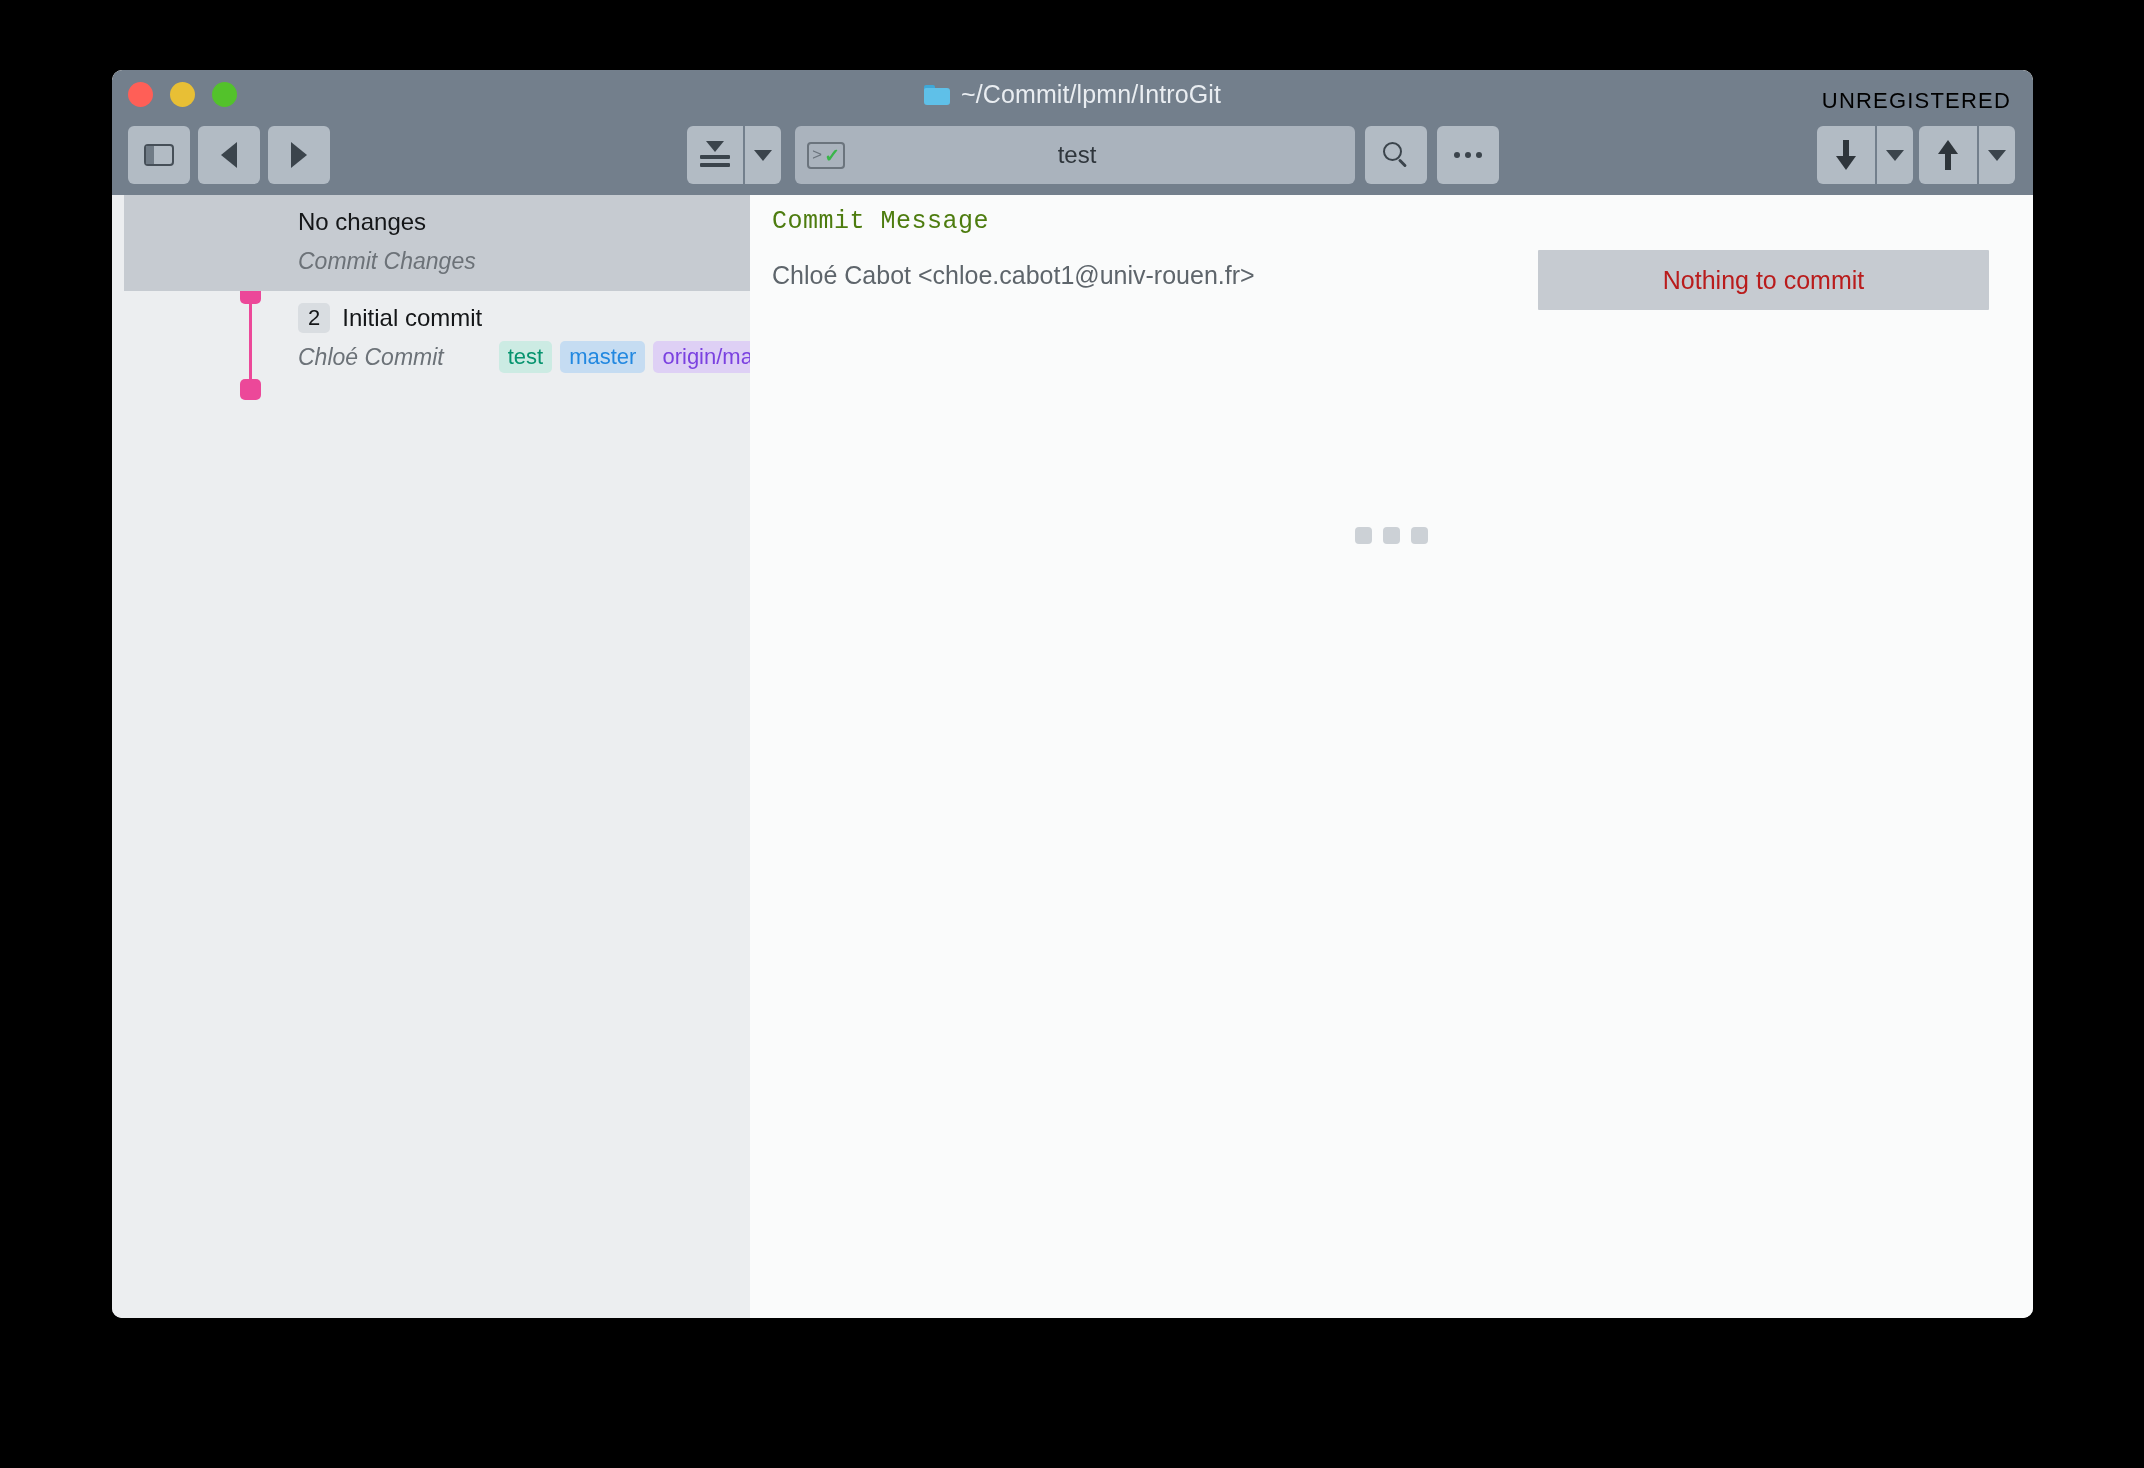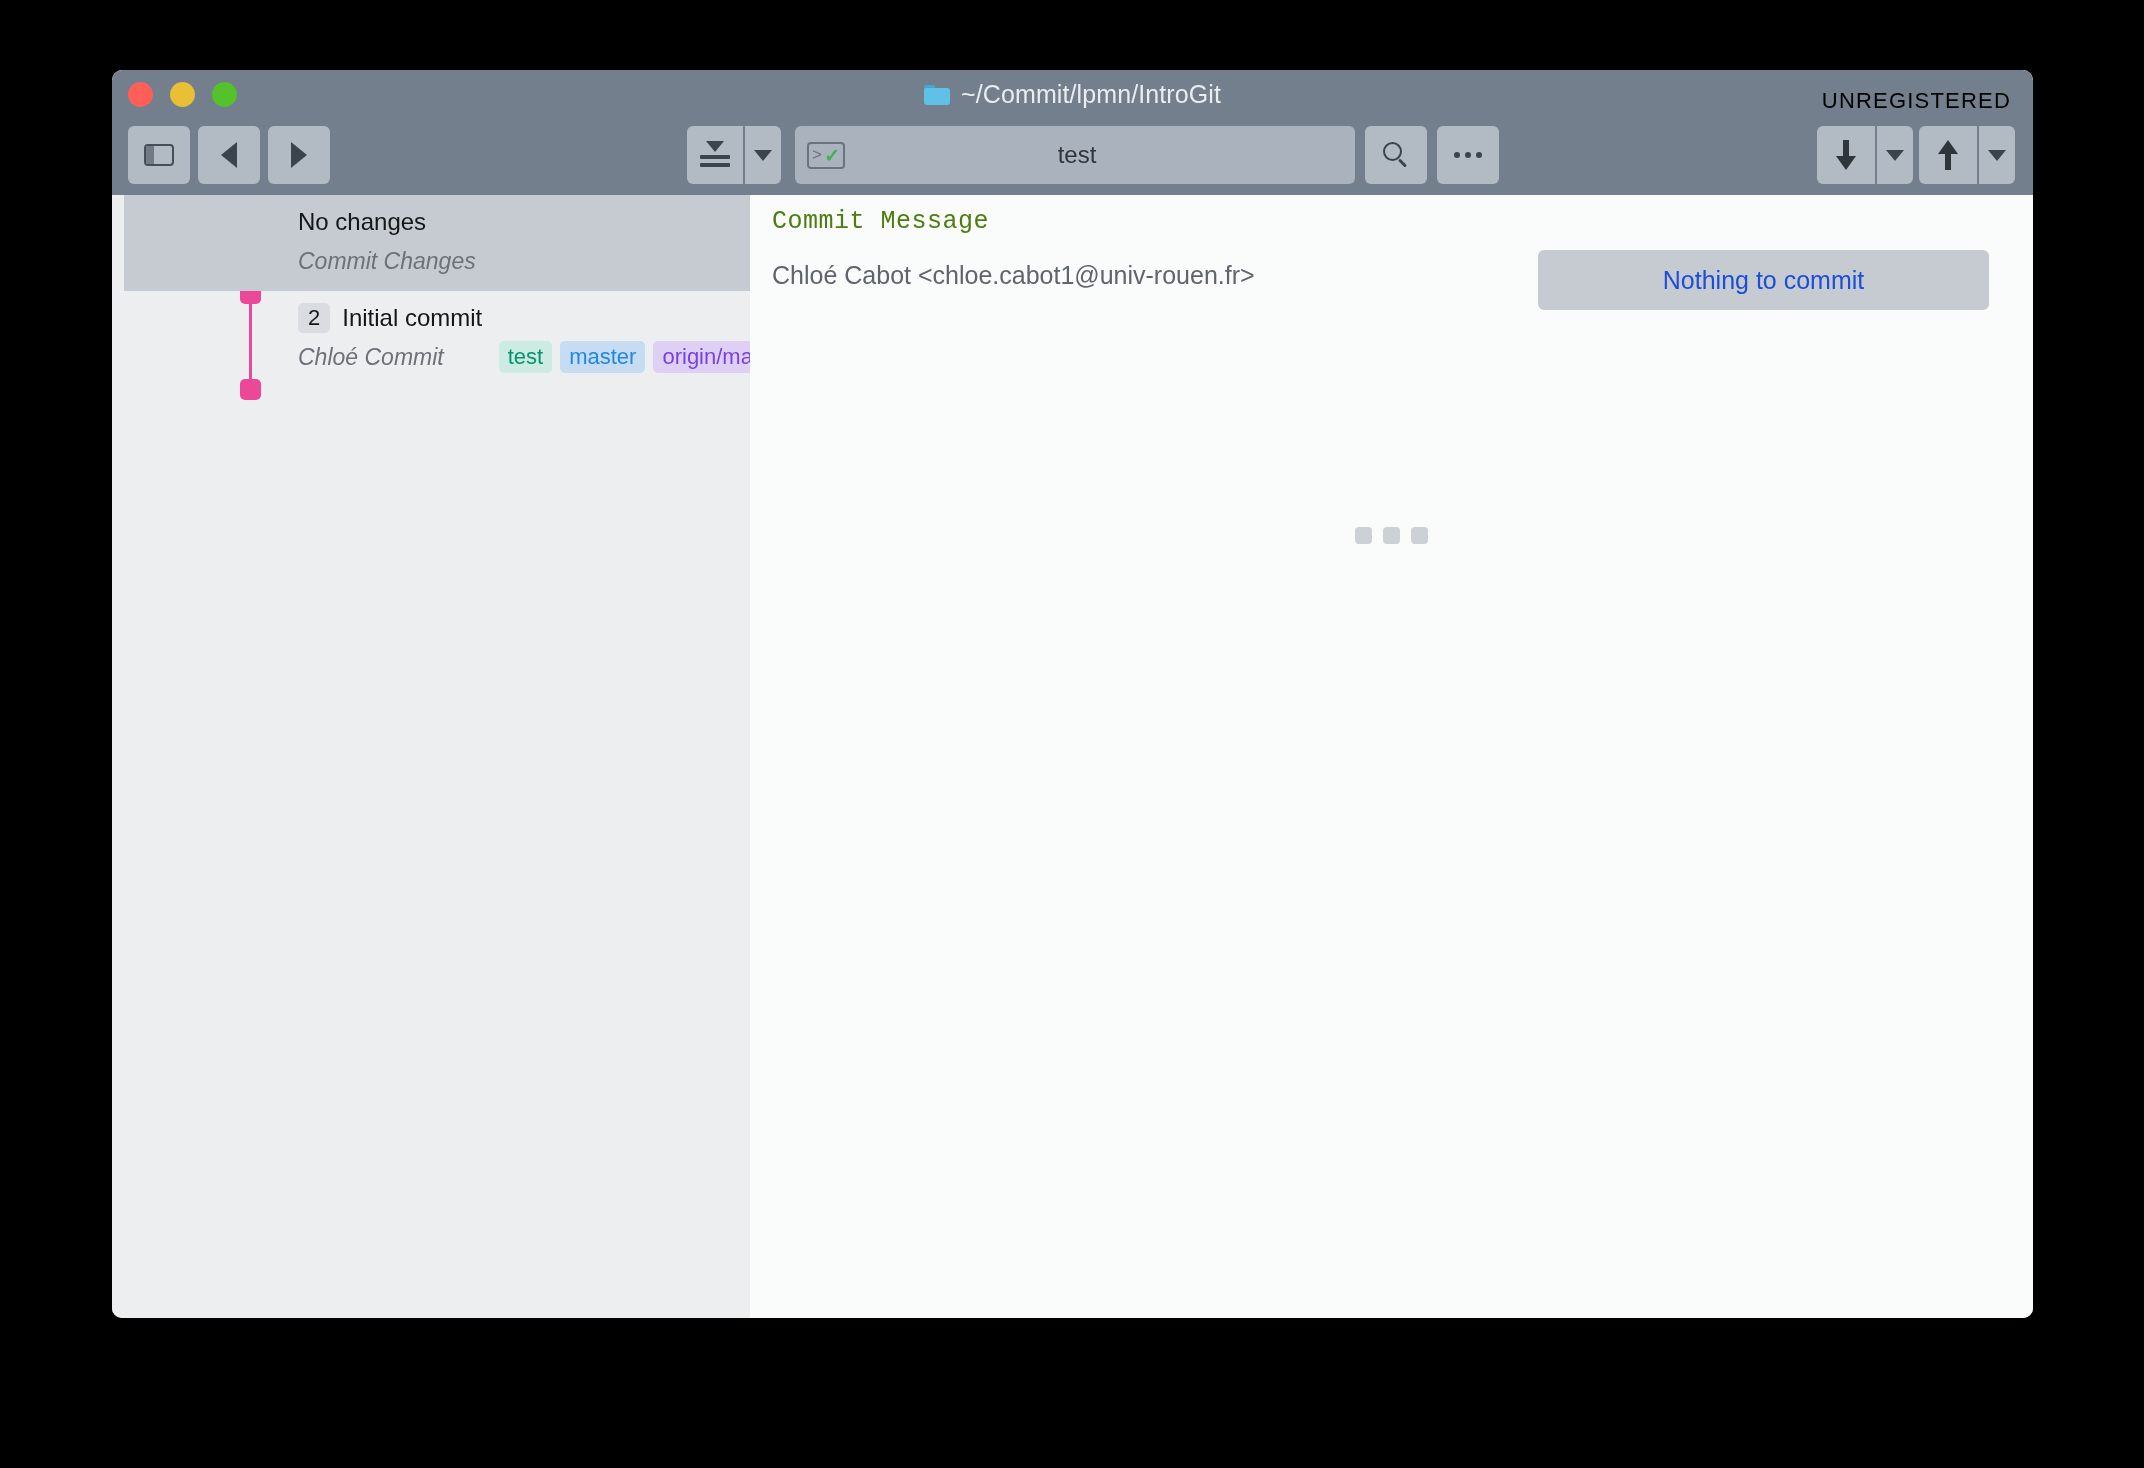--- a/index.html
+++ b/index.html
@@ -427,22 +427,22 @@
     font-size: 25px;
   }
   #nothing-to-commit-button {
     position: absolute;
     right: 22px;
     top: 55px;
     width: 451px;
     height: 60px;
     background: #c6cbd1;
     border: none;
-    border-radius: 6px;
-    color: #1d4ed8;
+    border-radius: 1px;
+    color: #b91c1c;
     font-size: 25px;
     font-family: "Liberation Sans", sans-serif;
     display: flex;
     align-items: center;
     justify-content: center;
     box-sizing: border-box;
   }
   #splitter-handle {
     position: absolute;
     top: 332px;

